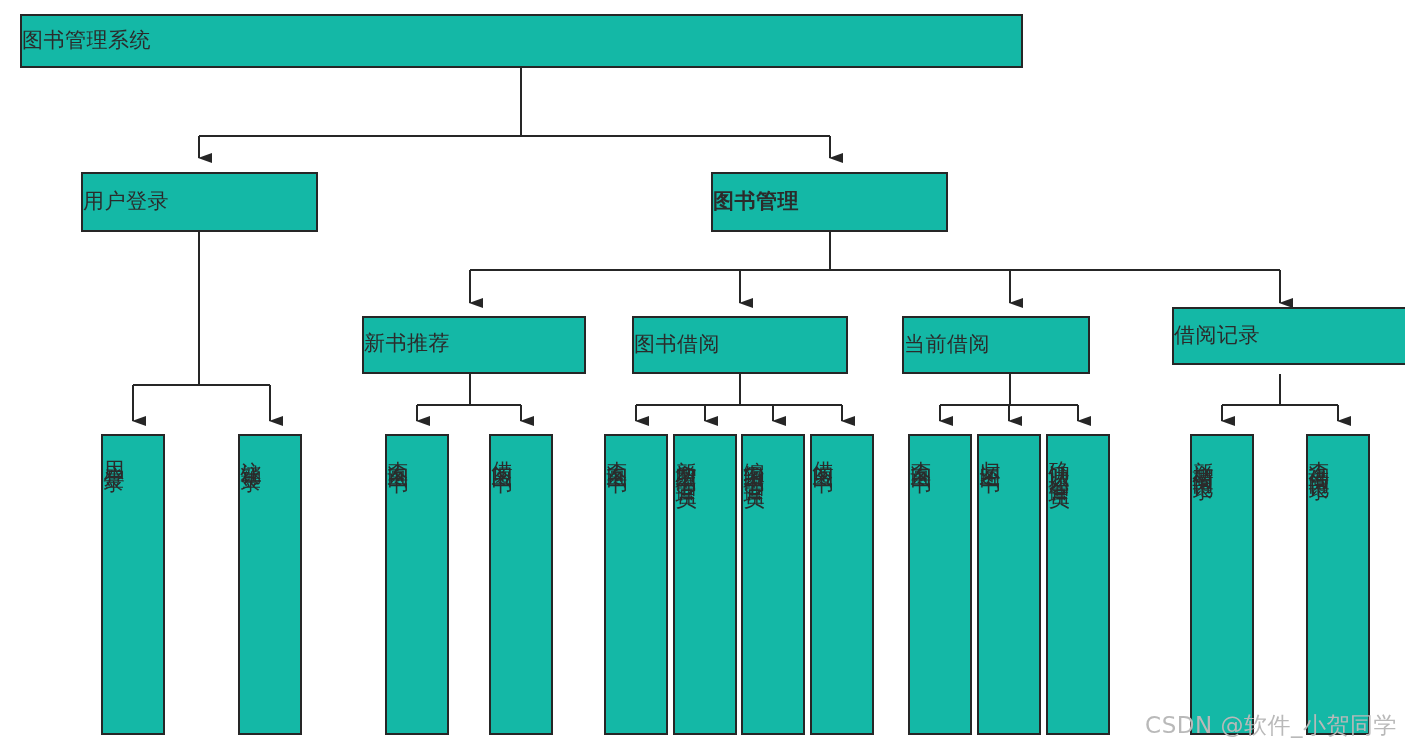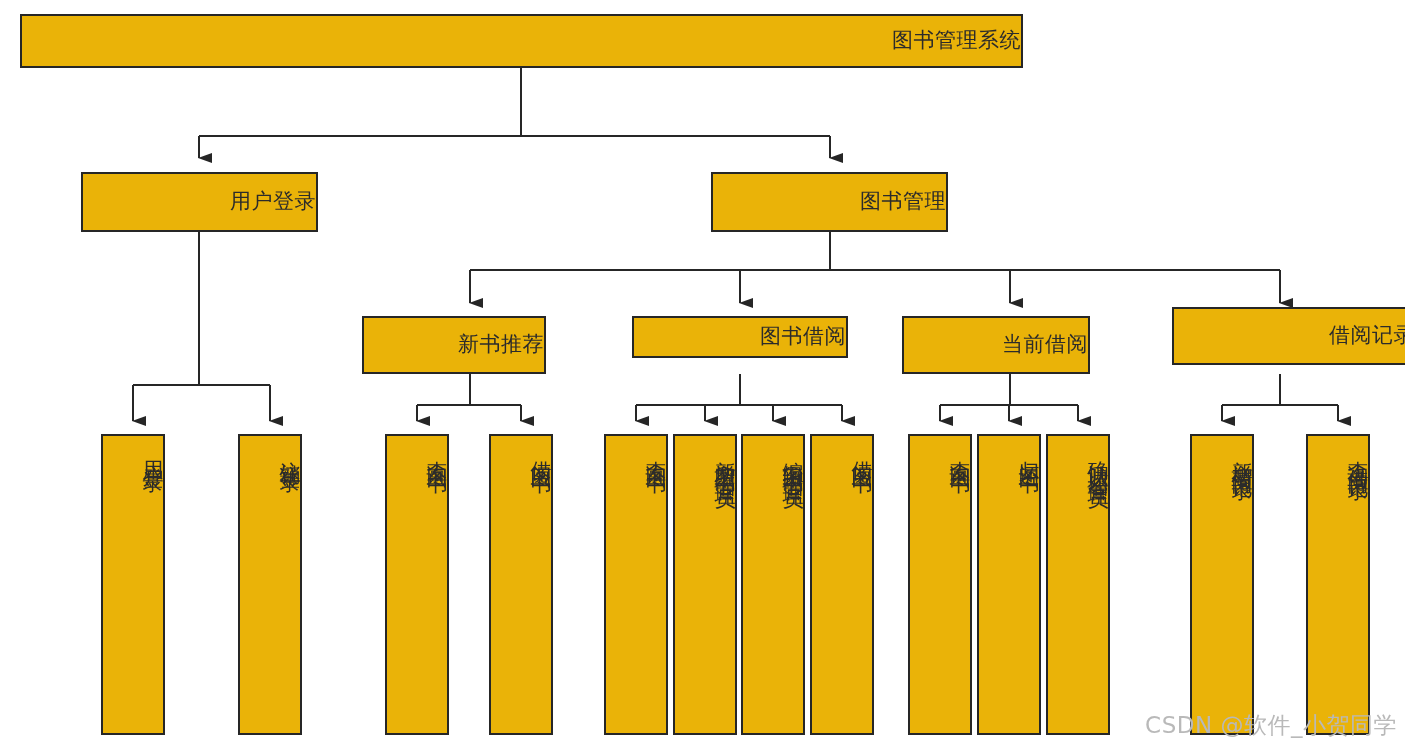--- a/index.html
+++ b/index.html
@@ -24,25 +24,25 @@
     position: absolute;
     left: 0;
     top: 0;
     width: 1405px;
     height: 747px;
     display: block;
   }
   .node-box {
     position: absolute;
     box-sizing: border-box;
-    background: #eab308;
+    background: #14b8a6;
     border: 2px solid #262626;
     display: flex;
     align-items: center;
-    justify-content: flex-end;
+    justify-content: flex-start;
     overflow: hidden;
   }
   .node-label {
     color: #2b2b2b;
     font-size: 21px;
     line-height: 1.12;
     letter-spacing: 0.5px;
     white-space: nowrap;
     text-align: center;
   }
@@ -126,28 +126,28 @@
     </g>
   </svg>
 
   <div class="node-box" style="left:20px; top:14px; width:1003px; height:54px;">
     <span class="node-label">图书管理系统</span>
   </div>
 
   <div class="node-box" style="left:81px; top:172px; width:237px; height:60px;">
     <span class="node-label">用户登录</span>
   </div>
-  <div class="node-box" style="left:711px; top:172px; width:237px; height:60px;">
+  <div class="node-box" style="left:711px; top:172px; width:237px; height:60px;font-weight:bold;">
     <span class="node-label">图书管理</span>
   </div>
 
-  <div class="node-box" style="left:362px; top:316px; width:184px; height:58px;">
+  <div class="node-box" style="left:362px; top:316px; width:224px; height:58px;font-family:Liberation Mono, monospace;">
     <span class="node-label">新书推荐</span>
   </div>
-  <div class="node-box" style="left:632px; top:316px; width:216px; height:42px;">
+  <div class="node-box" style="left:632px; top:316px; width:216px; height:58px;">
     <span class="node-label">图书借阅</span>
   </div>
   <div class="node-box" style="left:902px; top:316px; width:188px; height:58px;">
     <span class="node-label">当前借阅</span>
   </div>
   <div class="node-box" style="left:1172px; top:307px; width:245px; height:58px;">
     <span class="node-label">借阅记录</span>
   </div>
 
   <div class="node-box vertical" style="left:101px; top:434px; width:64px; height:301px;">

